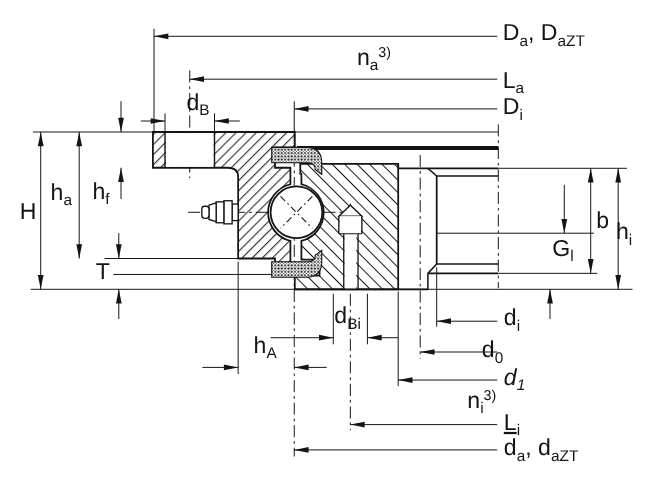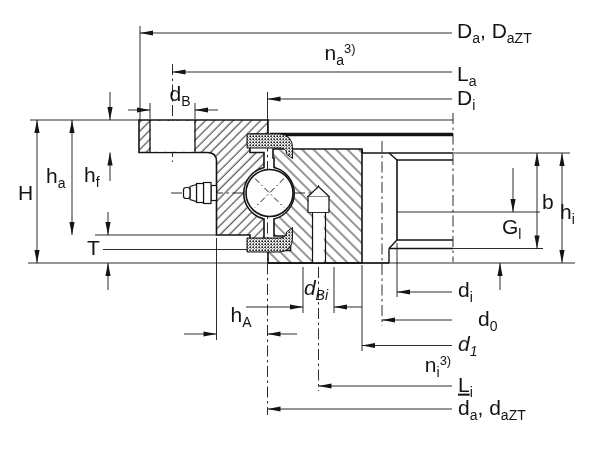--- a/index.html
+++ b/index.html
@@ -182,24 +182,24 @@
       <div class="dim-label" style="left: 457px; top: 31px;"><span>D</span><span class="sub">a</span><span>, D</span><span class="sub">aZT</span></div>
       <div class="dim-label center" style="left: 340px; top: 53px;"><span>n</span><span class="sub">a</span><span class="sup">3)</span></div>
       <div class="dim-label" style="left: 457px; top: 74px;"><span>L</span><span class="sub">a</span></div>
       <div class="dim-label" style="left: 457px; top: 98px;"><span>D</span><span class="sub">i</span></div>
       <div class="dim-label center" style="left: 180px; top: 94px;"><span>d</span><span class="sub">B</span></div>
       <div class="dim-label" style="left: 84px; top: 139px; margin-top: 36px;"><span>h</span><span class="sub">f</span></div>
       <div class="dim-label" style="left: 46px; top: 176px;"><span>h</span><span class="sub">a</span></div>
       <div class="dim-label" style="left: 18px; top: 193px;"><span>H</span></div>
       <div class="dim-label" style="left: 87px; top: 248px;"><span>T</span></div>
       <div class="dim-label center" style="left: 241px; top: 315px;"><span>h</span><span class="sub">A</span></div>
-      <div class="dim-label center" style="left: 316px; top: 288px; font-style: italic;"><span>d</span><span class="sub">Bi</span></div>
+      <div class="dim-label center" style="left: 316px; top: 288px;"><span>d</span><span class="sub">Bi</span></div>
       <div class="dim-label" style="left: 542px; top: 202px;"><span>b</span></div>
       <div class="dim-label" style="left: 560px; top: 212px;"><span>h</span><span class="sub">i</span></div>
       <div class="dim-label" style="left: 502px; top: 227px; text-align: right;"><span>G</span><span class="sub">l</span></div>
       <div class="dim-label" style="left: 458px; top: 290px;"><span>d</span><span class="sub">i</span></div>
-      <div class="dim-label" style="left: 478px; top: 319px; text-align: center;"><span>d</span><span class="sub">0</span></div>
+      <div class="dim-label" style="left: 438px; top: 319px; text-align: center;"><span>d</span><span class="sub">0</span></div>
       <div class="dim-label" style="left: 458px; top: 344px; font-style: italic;"><span>d</span><span class="sub">1</span></div>
       <div class="dim-label center" style="left: 438px; top: 365px;"><span>n</span><span class="sub">i</span><span class="sup">3)</span></div>
       <div class="dim-label" style="left: 458px; top: 385px; text-decoration: underline;"><span>L</span><span class="sub">i</span></div>
       <div class="dim-label" style="left: 458px; top: 408px;"><span>d</span><span class="sub">a</span><span>, d</span><span class="sub">aZT</span></div>
     </div>
 </div>
 
 </body></html>

